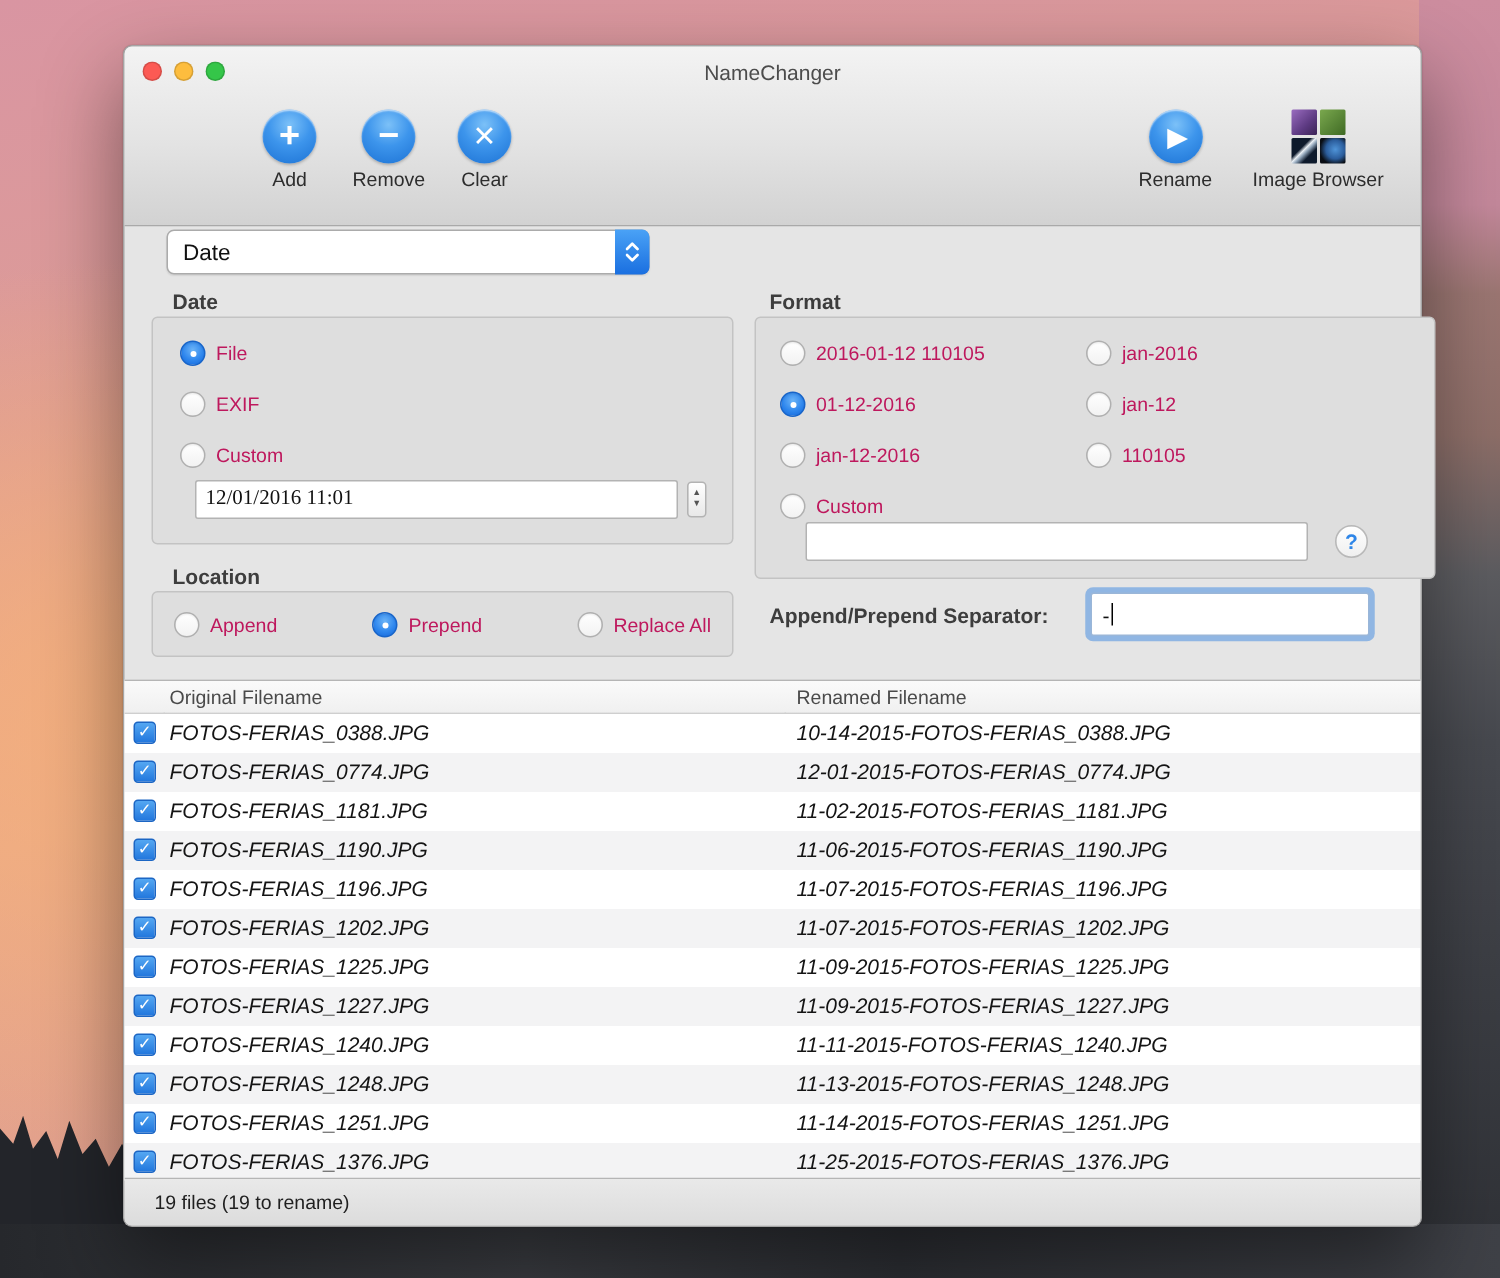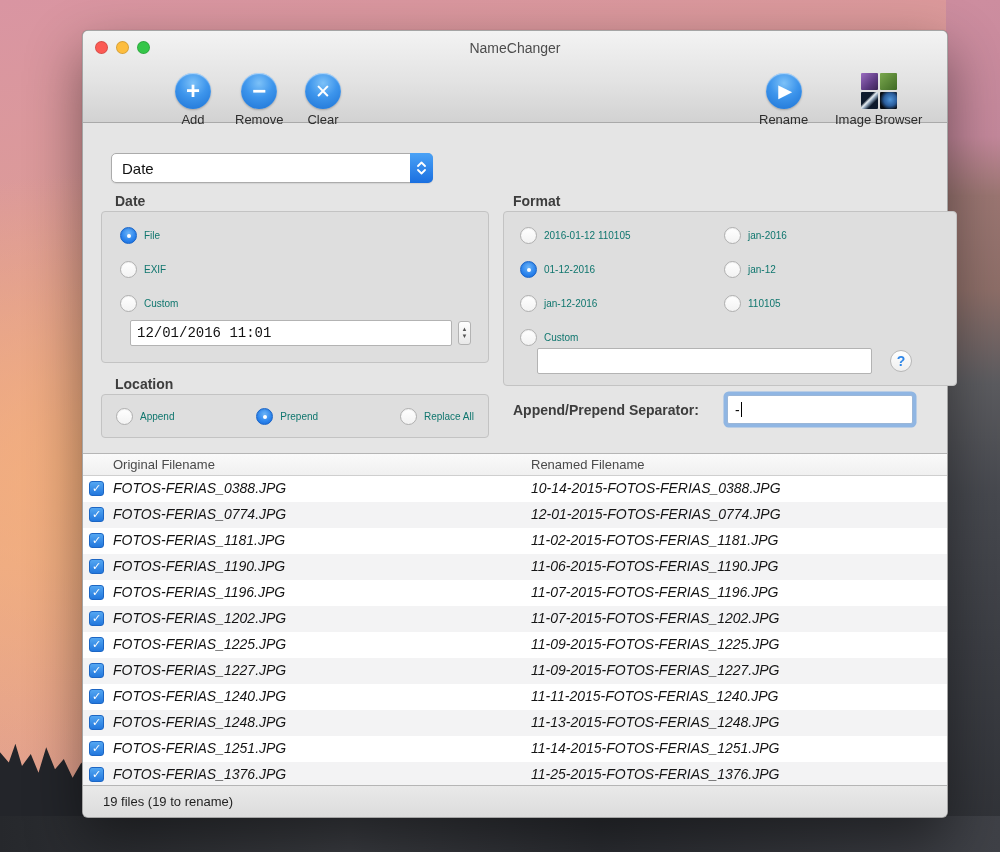--- a/index.html
+++ b/index.html
@@ -19,21 +19,21 @@
   .rock-bottom { position:absolute; left:0; bottom:0; width:1000px; height:36px;
     background:linear-gradient(to right,#26282c 0%,#3a3c41 35%,#2c2e33 60%,#3f4147 100%); }
   .trees-left { position:absolute; left:0; bottom:30px; width:110px; height:85px; background:#23252a;
     clip-path:polygon(0 18%,8% 30%,14% 8%,20% 34%,28% 20%,35% 42%,42% 12%,50% 38%,58% 26%,66% 48%,74% 30%,83% 55%,92% 42%,100% 62%,100% 100%,0 100%); }
 
   
   .window { position:absolute; left:82px; top:30px; width:866px; height:788px;
     border-radius:6px; background:#e5e5e5; border:1px solid rgba(0,0,0,.28);
     box-shadow:0 22px 55px rgba(0,0,0,.45), 0 0 1px rgba(0,0,0,.3); }
 
-  .header { position:absolute; left:0; top:0; width:100%; height:92px;
+  .header { position:absolute; left:0; top:0; width:100%; height:120px;
     border-radius:5px 5px 0 0;
     background:linear-gradient(to bottom,#f3f3f3 0%,#e3e3e3 55%,#d2d2d2 100%);
     border-bottom:1px solid #a9a9a9; }
   .traffic { position:absolute; top:10px; left:12px; display:flex; gap:8px; }
   .light { width:13px; height:13px; border-radius:50%; border:1px solid rgba(0,0,0,.15); }
   .light.red { background:#fc5a54; } .light.yellow { background:#fdbd3e; } .light.green { background:#35c649; }
   .win-title { position:absolute; top:9px; left:0; width:100%; text-align:center;
     font-size:14px; color:#4c4c4c; }
 
   .tool-item { position:absolute; display:flex; flex-direction:column; align-items:center; gap:3px; cursor:default; }
@@ -67,24 +67,24 @@
   .radio-group { position:absolute; display:flex; flex-direction:column; }
   .radio-group.h { flex-direction:row; justify-content:space-between; width:100%; padding:0 14px;align-items:center; }
   .radio-row { display:flex; align-items:center; gap:7px; height:21px; margin-bottom:13px; }
   .radio-group.h .radio-row { margin-bottom:0; }
   .radio { width:17px; height:17px; border-radius:50%; background:linear-gradient(#fff,#f2f2f2);
     border:1px solid #b0b0b0; box-shadow:inset 0 1px 1px rgba(0,0,0,.06); flex:0 0 auto; }
   .radio.sel { background:radial-gradient(circle at 50% 35%, #6cb4f7 0%, #2f87ee 55%, #1265d8 100%);
     border:1px solid #1864c8; position:relative; }
   .radio.sel::after { content:""; position:absolute; left:5.5px; top:5.5px; width:4px; height:4px;
     border-radius:50%; background:#fff; }
-  .rlabel { font-size:10px; color:#0f766e; white-space:nowrap; }
+  .rlabel { font-size:13px; color:#be185d; white-space:nowrap; }
 
   .text-input { background:#fff; border:1px solid #b3b3b3; border-radius:2px;
-    font-size:14px; color:#111; font-family:Liberation Mono, monospace; padding:0 6px; }
+    font-size:14px; color:#111; font-family:Liberation Serif, serif; padding:0 6px; }
   .stepper { position:absolute; width:13px; height:24px; background:linear-gradient(#fff,#e8e8e8);
     border:1px solid #b3b3b3; border-radius:3px; display:flex; flex-direction:column;
     align-items:center; justify-content:center; font-size:6px; color:#555; line-height:1.1; }
 
   .help-btn { position:absolute; width:22px; height:22px; border-radius:50%;
     background:linear-gradient(#fff,#efefef); border:1px solid #b8b8b8;
     color:#2e86e8; font-size:14px; font-weight:bold; display:flex; align-items:center; justify-content:center; }
 
   .sep-label { position:absolute; font-size:14px; font-weight:bold; color:#3d3d3d; }
   .sep-field { position:absolute; background:#fff; border:1px solid #9ab6d8; border-radius:2px;

